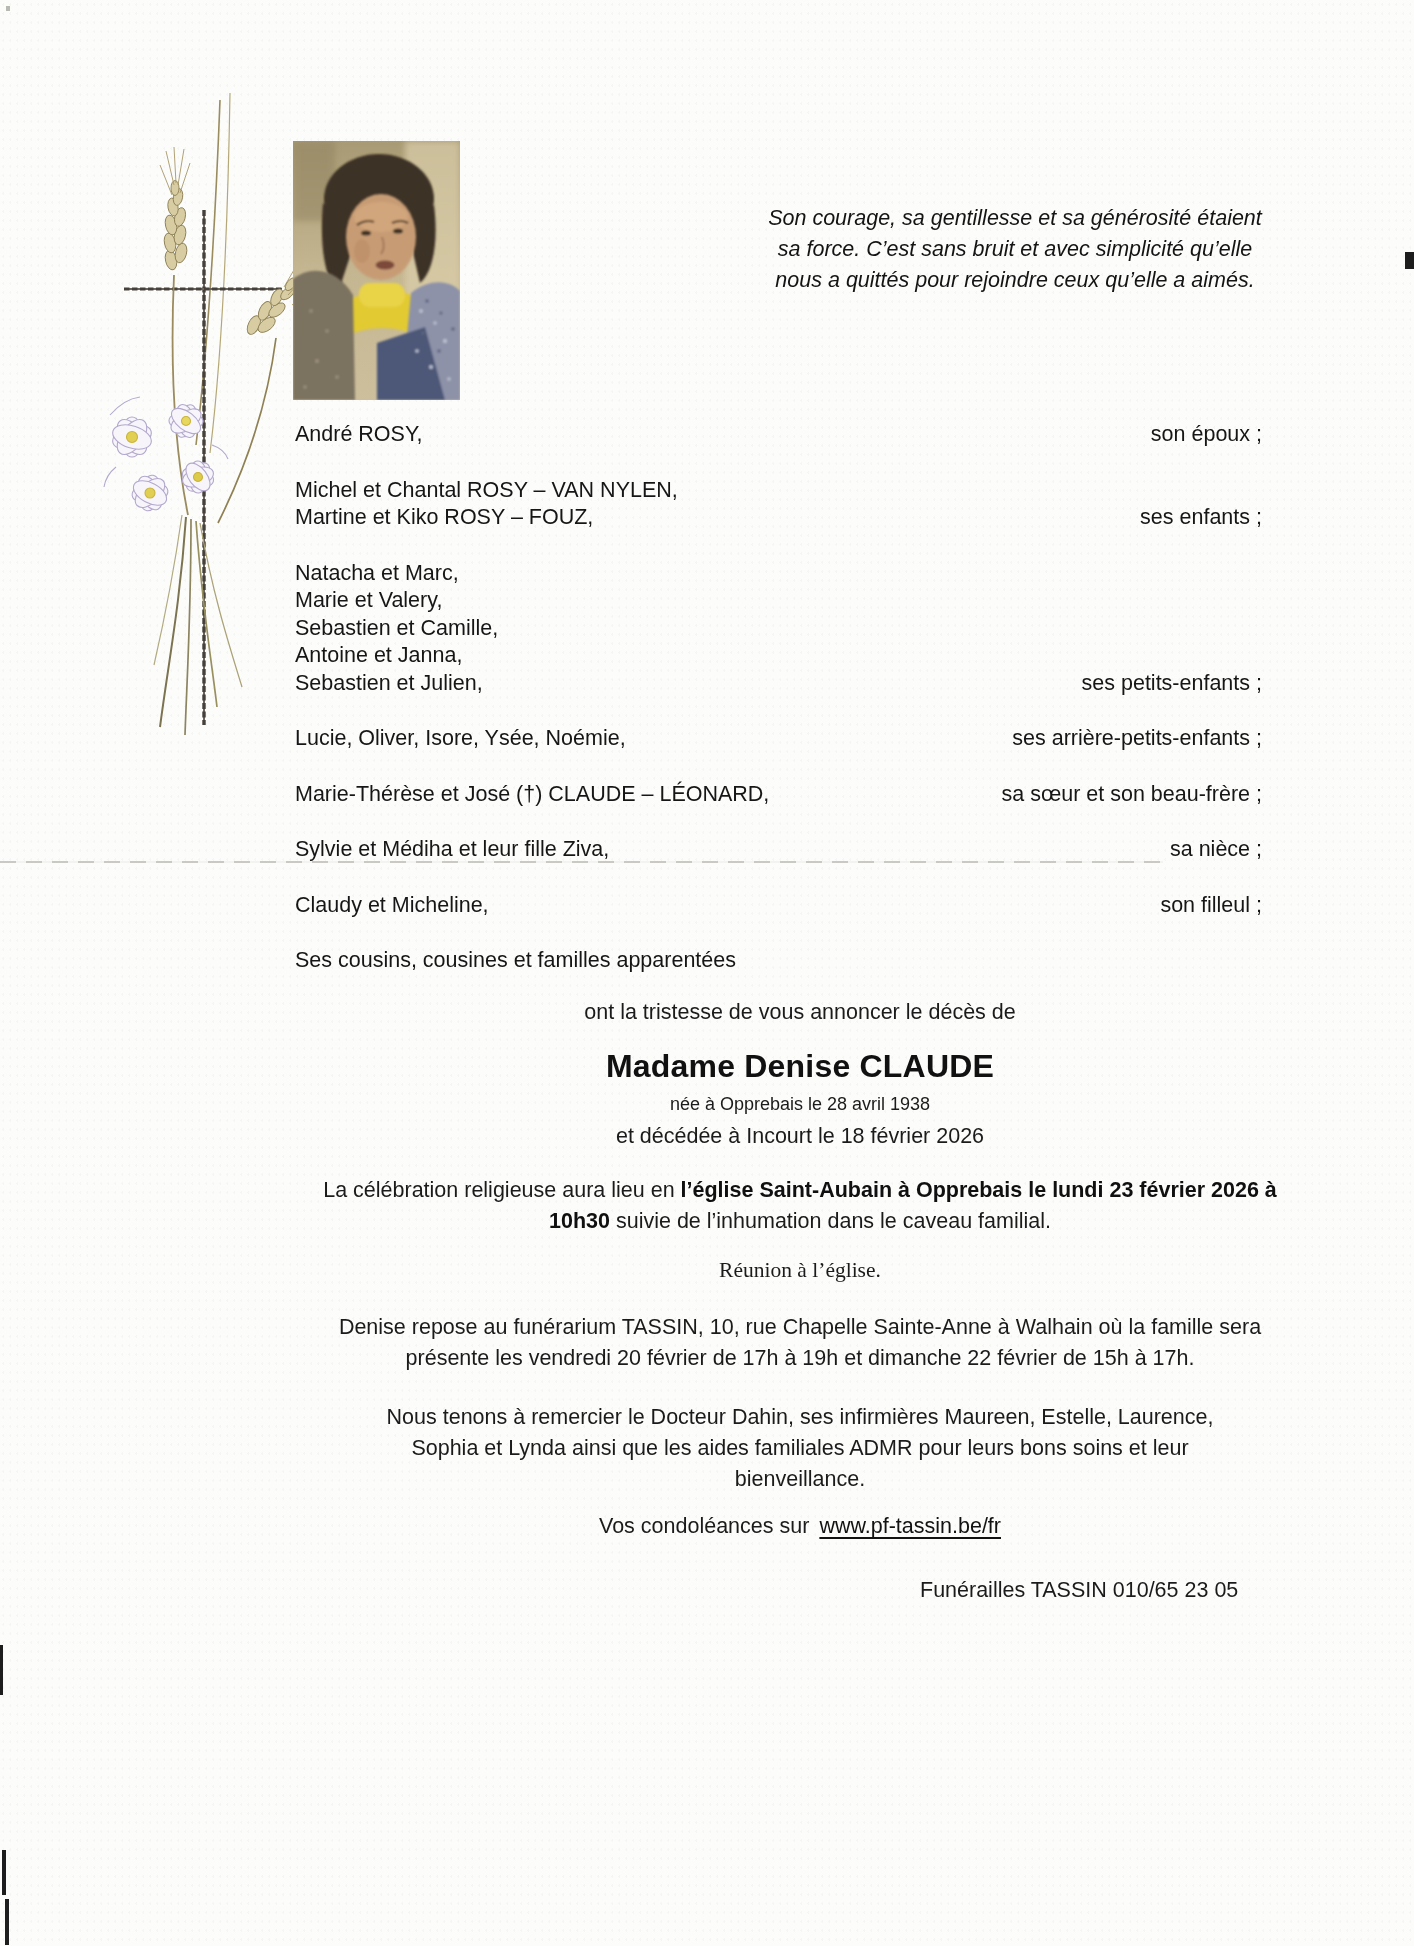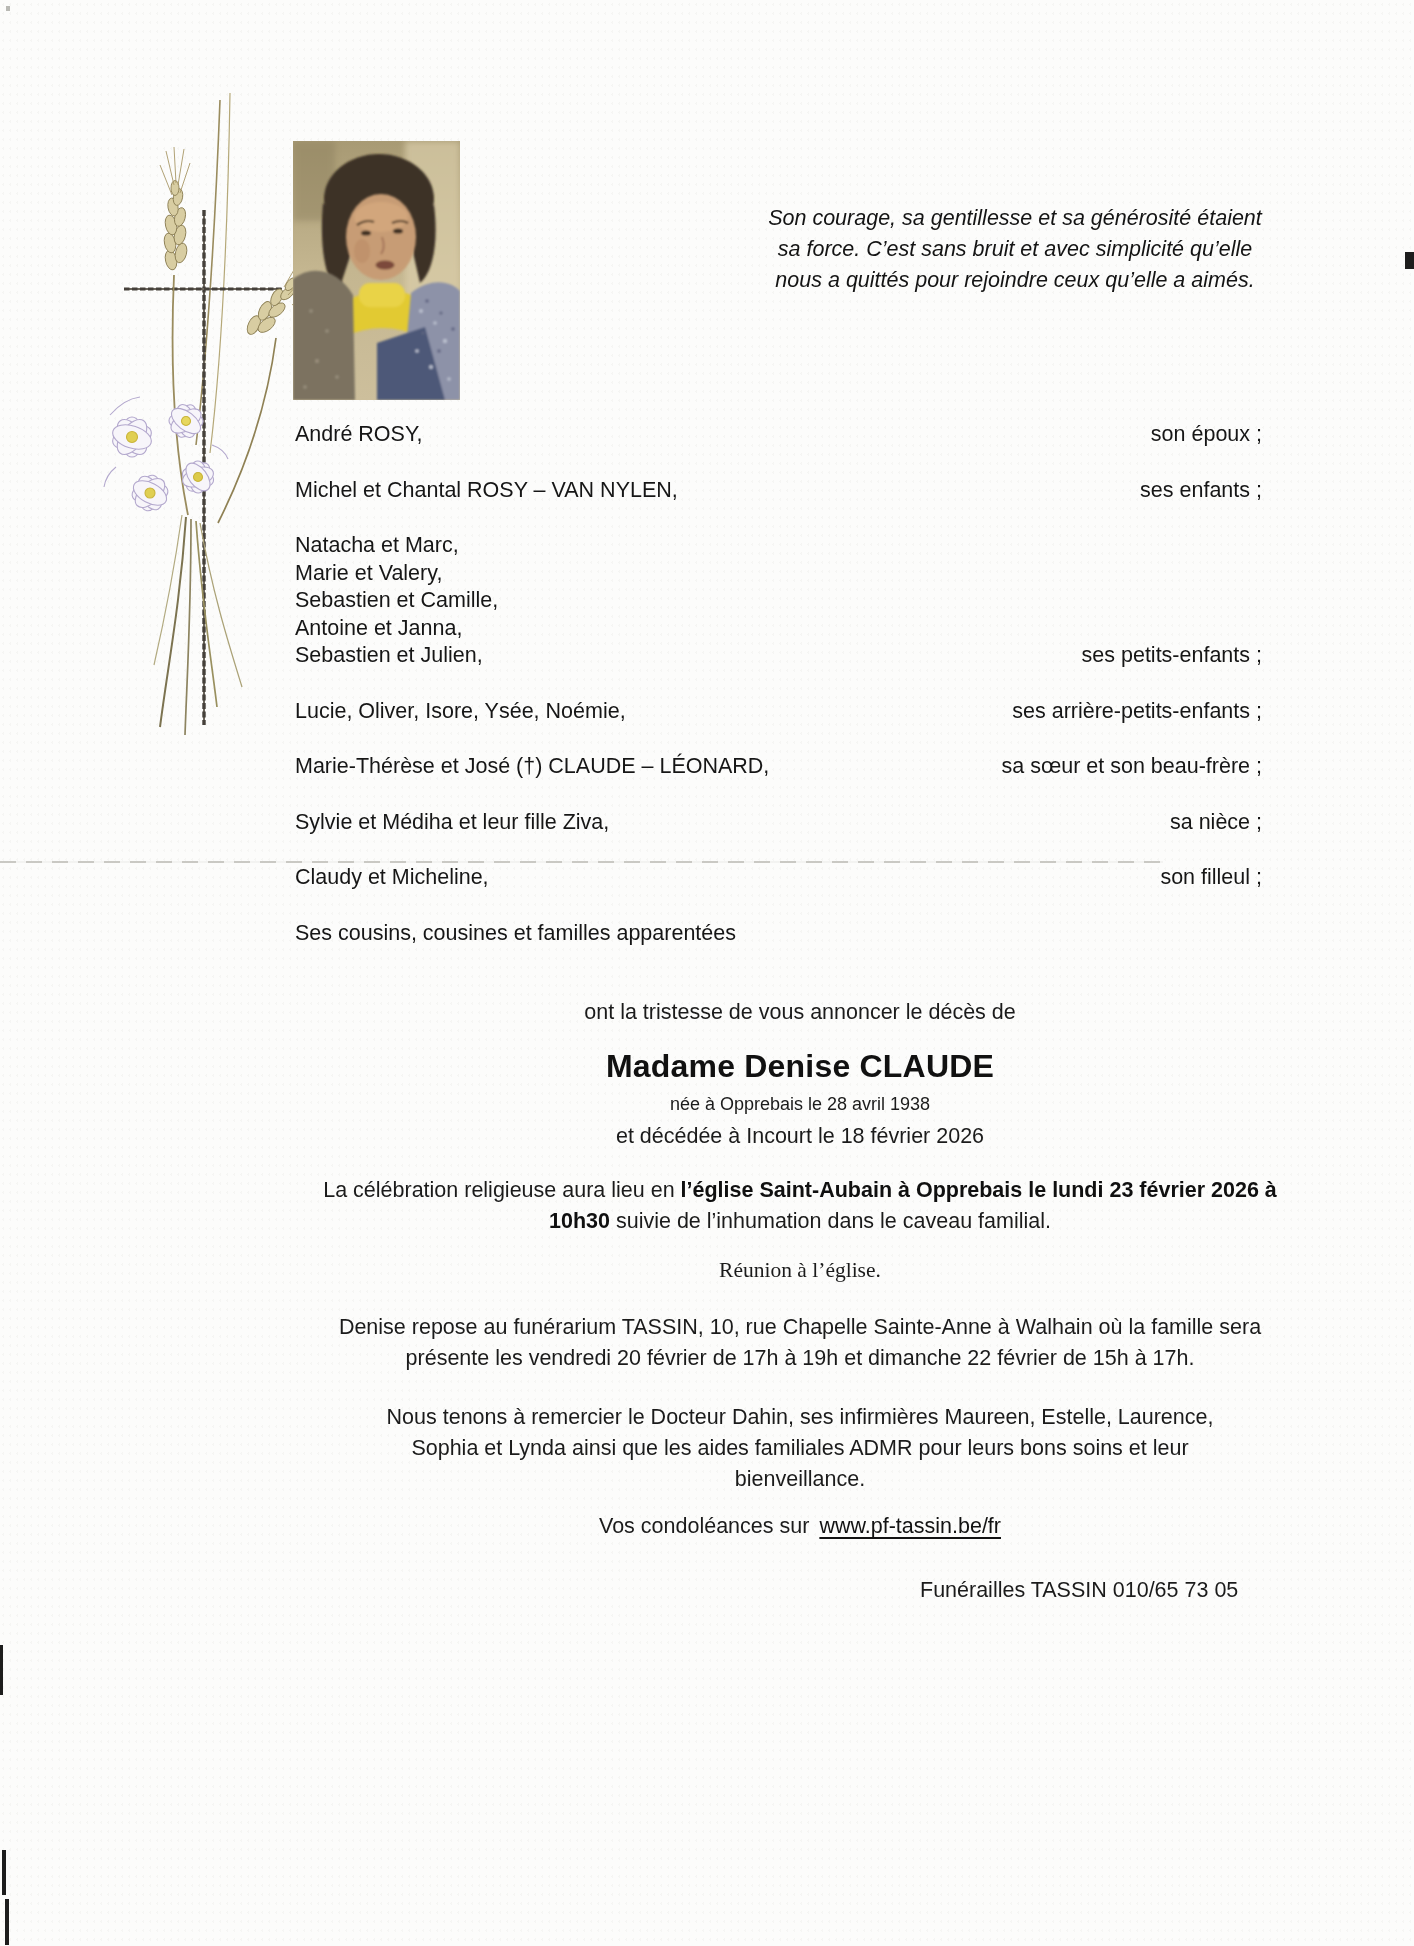--- a/index.html
+++ b/index.html
@@ -225,20 +225,21 @@
     <div>nous a quittés pour rejoindre ceux qu’elle a aimés.</div>
   </div>
 
   <div class="abs family">
     <div class="fam-group">
       <div>André ROSY,</div>
       <span class="fam-rel">son époux ;</span>
     </div>
     <div class="fam-group">
       <div>Michel et Chantal ROSY – VAN NYLEN,</div>
+      <div>Martine et Kiko ROSY – FOUZ,</div>
       <span class="fam-rel">ses enfants ;</span>
     </div>
     <div class="fam-group">
       <div>Natacha et Marc,</div>
       <div>Marie et Valery,</div>
       <div>Sebastien et Camille,</div>
       <div>Antoine et Janna,</div>
       <div>Sebastien et Julien,</div>
       <span class="fam-rel">ses petits-enfants ;</span>
     </div>
@@ -275,21 +276,21 @@
   <div class="abs reunion center-self nowrap">Réunion à l’église.</div>
 
   <p class="abs repose" style="margin:0;">Denise repose au funérarium TASSIN, 10, rue Chapelle Sainte-Anne à Walhain où la famille sera présente les vendredi 20 février de 17h à 19h et dimanche 22 février de 15h à 17h.</p>
 
   <p class="abs thanks" style="margin:0;">Nous tenons à remercier le Docteur Dahin, ses infirmières Maureen, Estelle, Laurence, Sophia et Lynda ainsi que les aides familiales ADMR pour leurs bons soins et leur bienveillance.</p>
 
   <div class="abs condolences center-self nowrap">
     <span>Vos condoléances sur</span><span class="url">www.pf-tassin.be/fr</span>
   </div>
 
-  <div class="abs funeral-home nowrap">Funérailles TASSIN 010/65 73 05</div>
+  <div class="abs funeral-home nowrap">Funérailles TASSIN 010/65 23 05</div>
 
   <div class="abs mark mark-right"></div>
   <div class="abs mark mark-l1"></div>
   <div class="abs mark mark-l2"></div>
   <div class="abs mark mark-l3"></div>
   <div class="abs dot-tl"></div>
 
 </div>
 
 </body></html>

